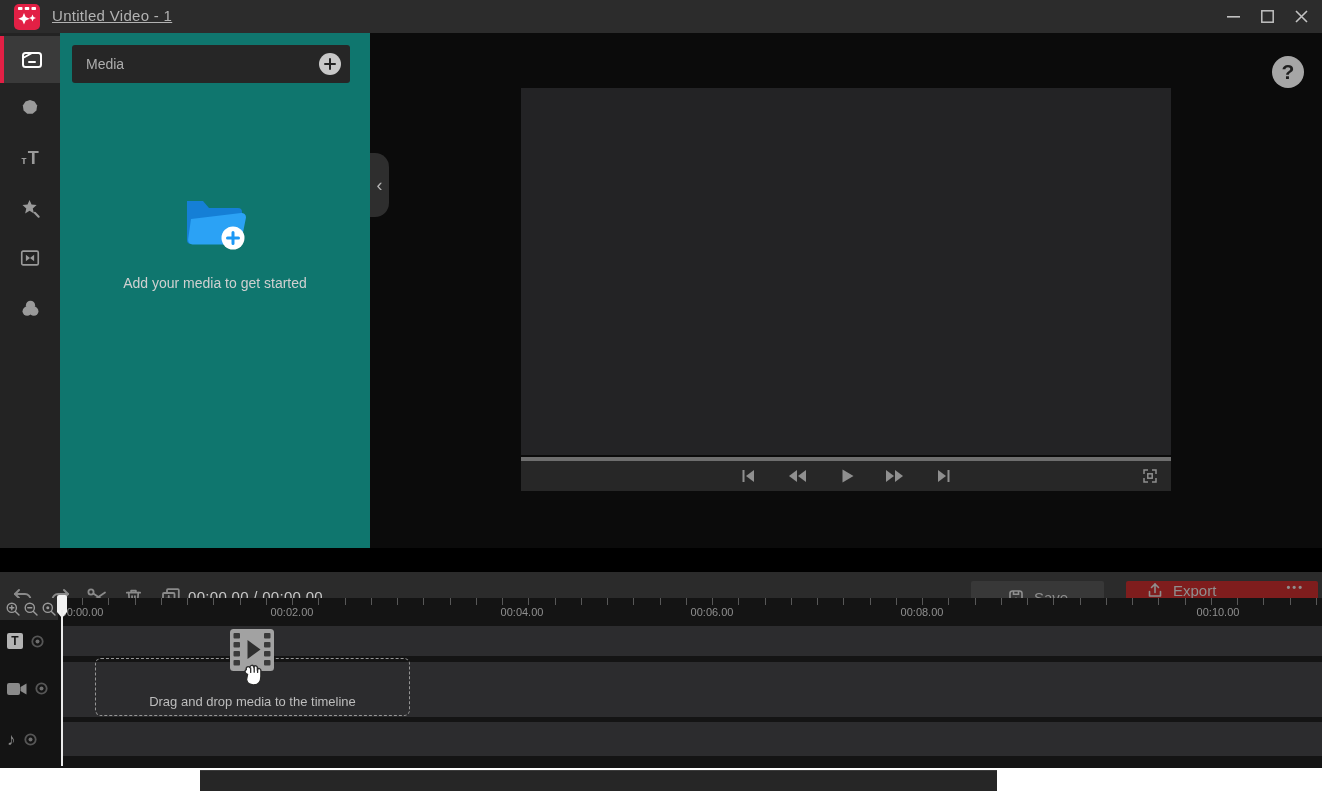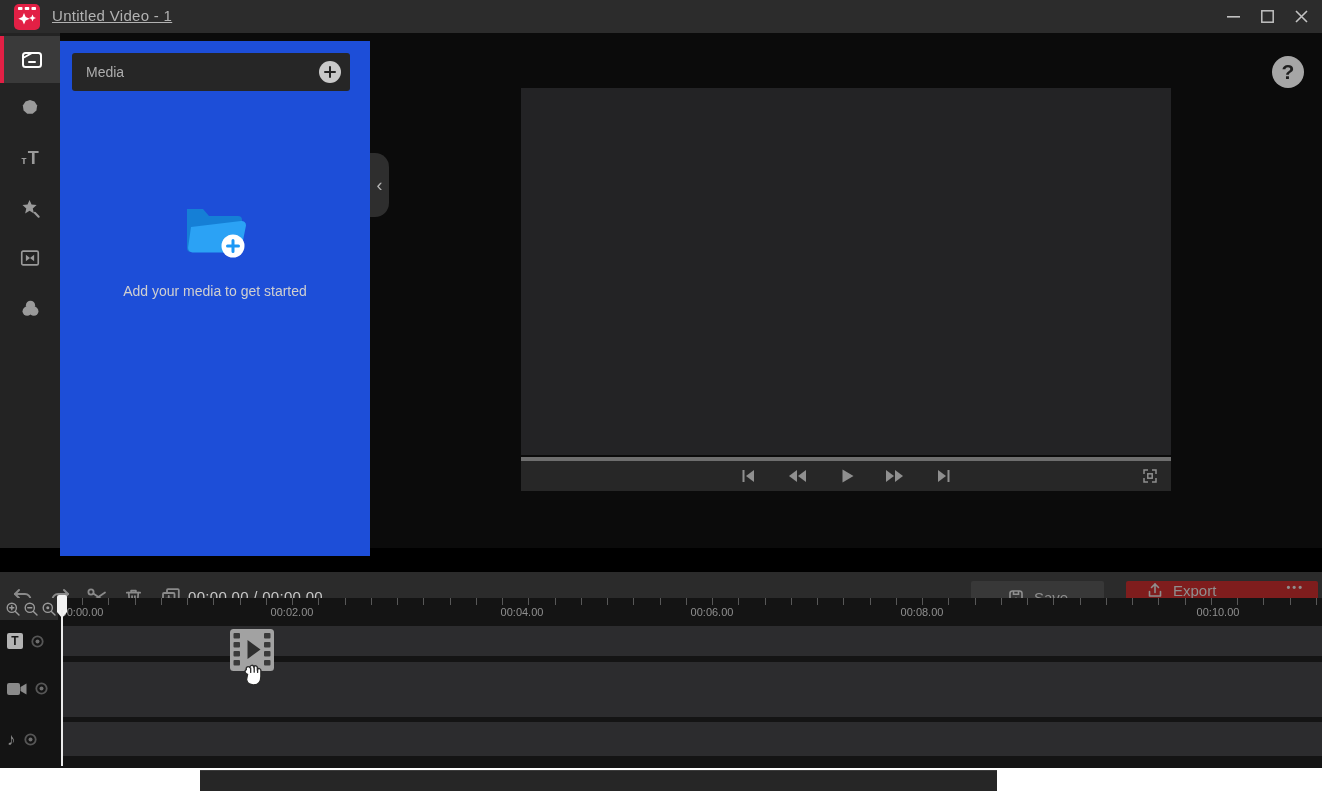--- a/index.html
+++ b/index.html
@@ -18,21 +18,21 @@
   .winbtn { width:34px; height:33px; display:flex; align-items:center; justify-content:center; color:#c2c2c2; }
 
   
   .main { position:absolute; left:0; top:33px; width:1322px; height:515px; background:#0b0b0b; }
   .sidebar { position:absolute; left:0; top:0; width:60px; height:515px; background:#232323; }
   .side-item { position:relative; width:60px; height:50px; display:flex; align-items:center; justify-content:center; color:#9a9a9a; cursor:pointer; }
   .side-item.active { background:#3a3a3a; border-left:4px solid #e22045; color:#ffffff; height:47px; margin-top:3px; }
   .ticon { display:flex; align-items:baseline; gap:1px; font-weight:bold; }
   .ticon .sm { font-size:11px; } .ticon .lg { font-size:18px; }
 
-  .media-panel { position:absolute; left:60px; top:8px; width:310px; height:515px; background:#1d4ed8; }
+  .media-panel { position:absolute; left:60px; top:0; width:310px; height:515px; background:#0f766e; }
   .panel-header { position:absolute; left:12px; top:12px; width:278px; height:38px; background:#262626; border-radius:3px; display:flex; align-items:center; }
   .panel-title { margin-left:14px; font-size:14px; color:#adadad; }
   .plus-btn { position:absolute; right:9px; top:8px; width:22px; height:22px; border-radius:50%; background:#c9c9c9; display:flex; align-items:center; justify-content:center; cursor:pointer; }
   .empty-state { position:absolute; left:0; top:160px; width:100%; display:flex; flex-direction:column; align-items:center; }
   .empty-text { margin-top:24px; font-size:14px; color:#d0d0d0; }
   .collapse-tab { position:absolute; left:370px; top:120px; width:19px; height:64px; background:#2e2e2e; border-radius:0 14px 14px 0; color:#b5b5b5; display:flex; align-items:center; justify-content:center; font-size:18px; cursor:pointer; }
 
   .viewport { position:absolute; left:521px; top:55px; width:650px; height:367px; background:#232325; }
   .seekbar { position:absolute; left:521px; top:424px; width:650px; height:4px; background:#6e6e6e; cursor:pointer; }
   .pcontrols { position:absolute; left:521px; top:428px; width:650px; height:30px; background:#272727; }
@@ -387,20 +387,23 @@
       </svg>
     </div>
     <div class="thead thead3">
       <span class="note-glyph">♪</span>
       <svg class="eye" viewBox="0 0 15 15" fill="none">
         <circle cx="7.5" cy="7.5" r="5.2" stroke="#565656" stroke-width="1.8"></circle>
           <circle cx="7.5" cy="7.5" r="2" fill="#6e6e6e"></circle>
       </svg>
     </div>
 
+    <div class="dropzone">
+      <div class="dropzone-text">Drag and drop media to the timeline</div>
+    </div>
 
     <svg class="filmstrip" width="46" height="44" viewBox="0 0 46 44">
       <rect x="1" y="1" width="44" height="42" rx="3.5" fill="#a2a2a2"></rect>
       <g fill="#3a3a3a">
         <rect x="4.5" y="5" width="6.5" height="5.5" rx="1"></rect>
           <rect x="4.5" y="14" width="6.5" height="5.5" rx="1"></rect>
         <rect x="4.5" y="23" width="6.5" height="5.5" rx="1"></rect>
           <rect x="4.5" y="32" width="6.5" height="5.5" rx="1"></rect>
         <rect x="35" y="5" width="6.5" height="5.5" rx="1"></rect>
           <rect x="35" y="14" width="6.5" height="5.5" rx="1"></rect>

